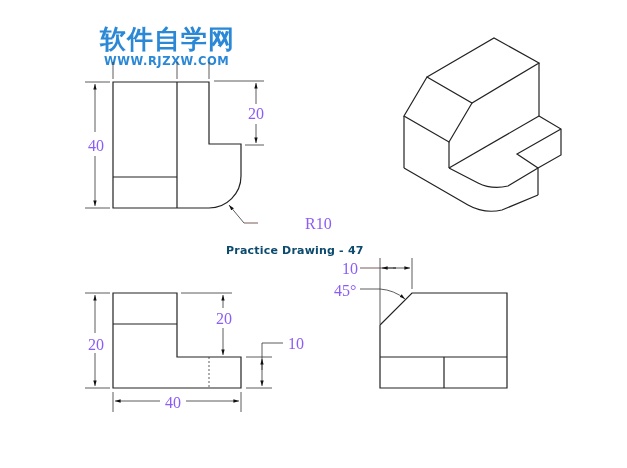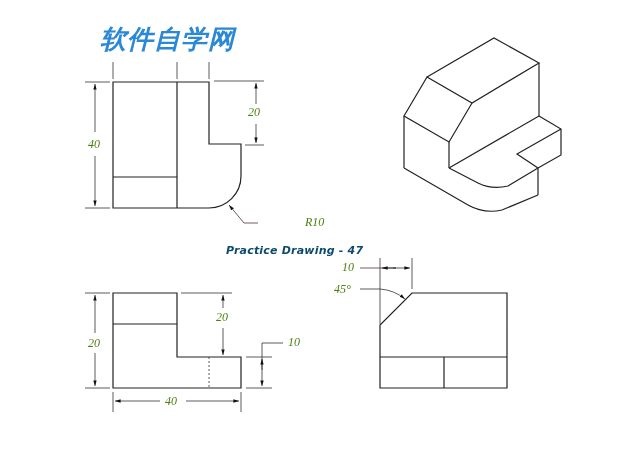--- a/index.html
+++ b/index.html
@@ -1,34 +1,35 @@
 <!DOCTYPE html>
 <html><head>
 <meta charset="utf-8">
 <style>
   html, body { margin: 0; padding: 0; background: #ffffff; }
   body { width: 627px; height: 468px; position: relative; overflow: hidden; font-family: "DejaVu Serif", serif; }
-  .canvas { position: absolute; left: 0; top: 0; width: 627px; height: 468px; font-style: italic; }
+  .canvas { position: absolute; left: 0; top: 0; width: 627px; height: 468px; }
   svg { position: absolute; left: 0; top: 0; }
   .ln { stroke: #222; stroke-width: 1.2; fill: none; }
   .dim { stroke: #333; stroke-width: 0.8; fill: none; }
   .lead { stroke: #6b4a4a; stroke-width: 0.9; fill: none; }
   .dash { stroke: #333; stroke-width: 0.8; stroke-dasharray: 2 2; fill: none; }
   .arrow { fill: #111; }
-  .lbl { position: absolute; font-family: "Liberation Serif", "DejaVu Serif", serif; font-size: 12px; color: #4d7c0f; line-height: 1; white-space: nowrap; }
+  .lbl { position: absolute; font-family: "Liberation Serif", "DejaVu Serif", serif; font-size: 16px; color: #8b5cf6; line-height: 1; white-space: nowrap; }
   .title { position: absolute; left: 226px; top: 244px; font-family: "DejaVu Sans", sans-serif; font-weight: bold; font-size: 11px; color: #0c4a6e; letter-spacing: 0.2px; white-space: nowrap; }
   .wm-cn { position: absolute; left: 100px; top: 26px; font-family: "DejaVu Sans", sans-serif; font-weight: bold; font-size: 26px; color: #2a88d6; letter-spacing: 1px; white-space: nowrap; line-height: 1; }
   .wm-url { position: absolute; left: 104px; top: 56px; font-family: "DejaVu Sans", sans-serif; font-weight: bold; font-size: 11.5px; color: #2a88d6; letter-spacing: 0.6px; white-space: nowrap; line-height: 1; }
 </style>
 </head>
 <body>
 
 <div class="canvas">
 
   <div class="wm-cn">软件自学网</div>
+  <div class="wm-url">WWW.RJZXW.COM</div>
 
   <svg width="627" height="468" viewBox="0 0 627 468">
     <defs>
       <marker id="ah" viewBox="0 0 10 10" refX="10" refY="5" markerWidth="7" markerHeight="7" orient="auto-start-reverse">
         <path d="M0,2 L10,5 L0,8 z" class="arrow"></path>
       </marker>
     </defs>
 
     <g>
 

